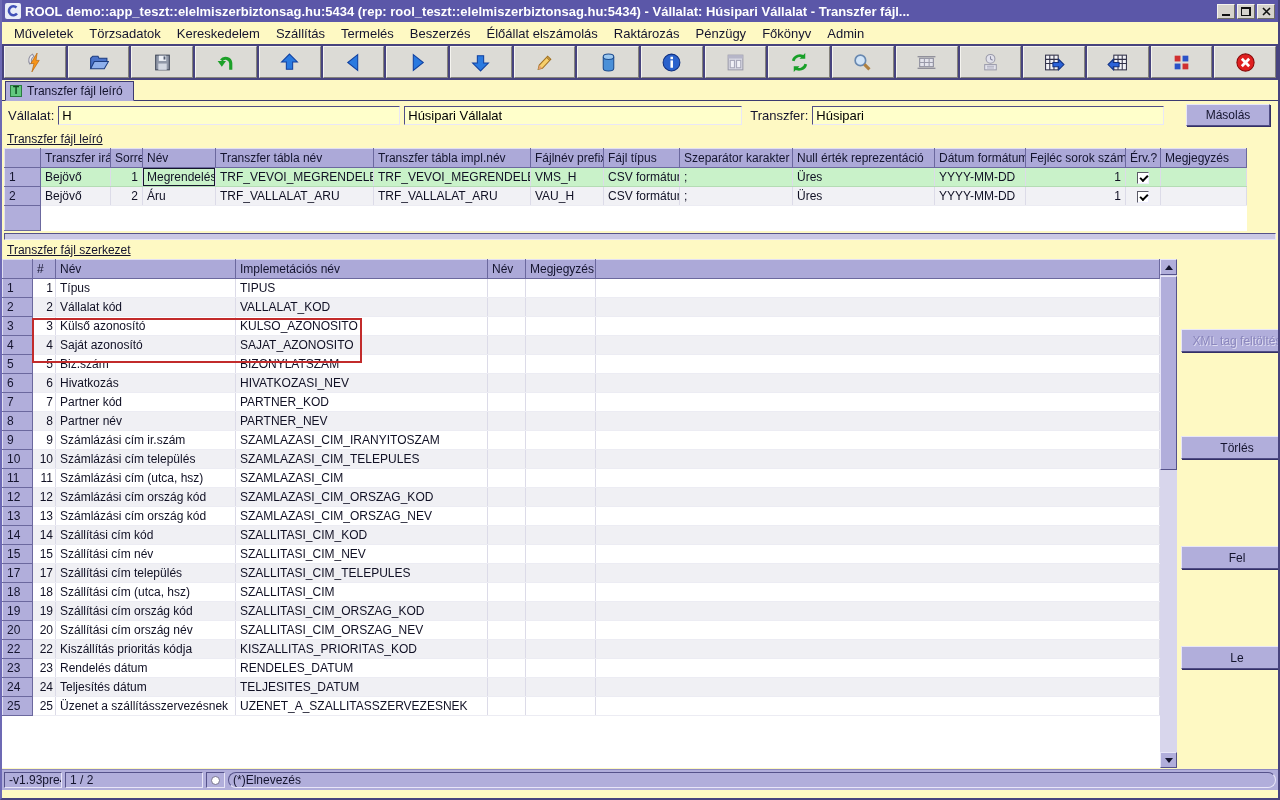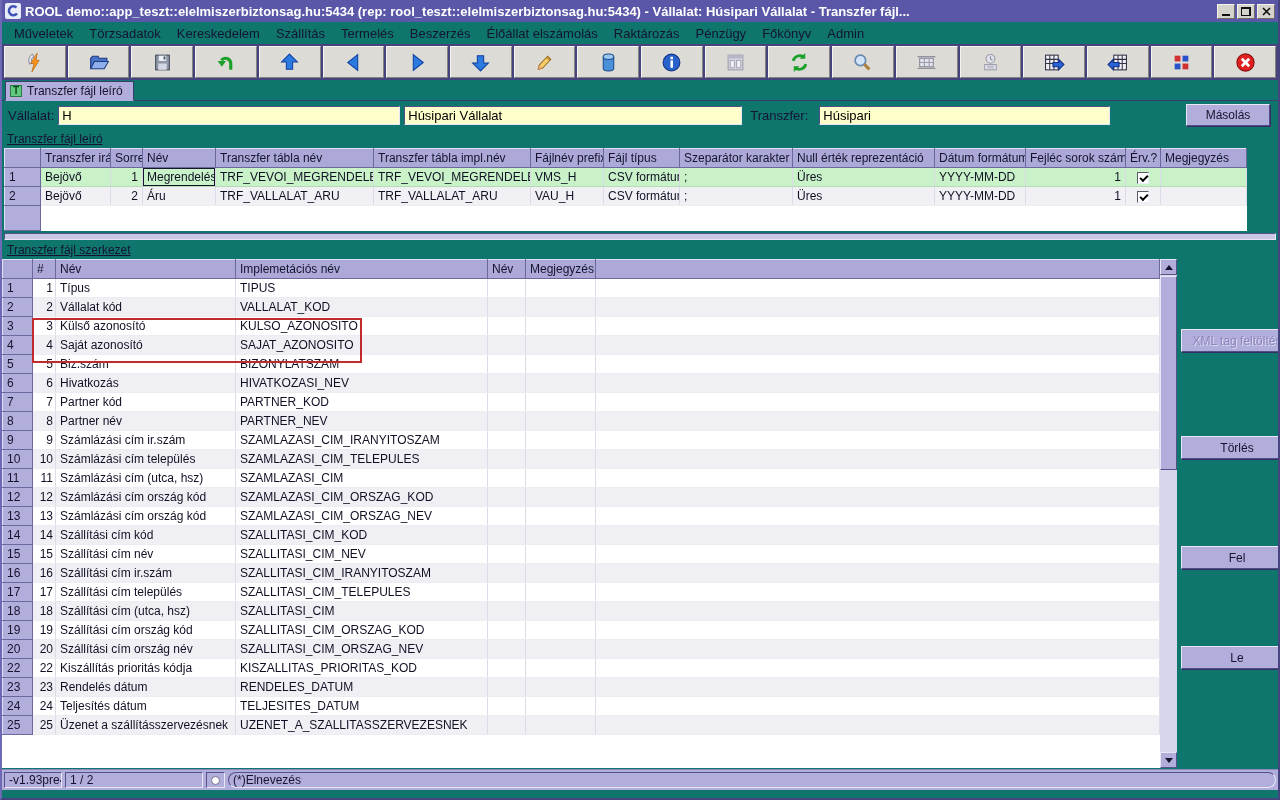--- a/index.html
+++ b/index.html
@@ -1,17 +1,17 @@
 <!DOCTYPE html>
 <html><head>
 <meta charset="utf-8">
 <style>
   * { margin:0; padding:0; box-sizing:border-box; }
   body { width:1280px; height:800px; overflow:hidden; font-family:"Liberation Sans", sans-serif; }
-  .screen { position:relative; width:1280px; height:800px; background:#0f766e; overflow:hidden;
+  .screen { position:relative; width:1280px; height:800px; background:#fef9c3; overflow:hidden;
             border-left:2px solid #6d69b4; border-right:2px solid #47437e; border-bottom:2px solid #47437e; }
 
   
   .titlebar { height:22px; background:#5b57a8; display:flex; align-items:center; gap:4px; padding:0 3px; }
   .titlebar .ttext { color:#ffffff; font-weight:bold; font-size:13px; white-space:nowrap; overflow:hidden; flex:1; }
   .winbtns { display:flex; gap:2px; }
   .winbtn { width:18px; height:15px; background:#d6d3cc; border:1px solid; border-color:#f4f2ec #6e6c64 #6e6c64 #f4f2ec;
             display:grid; place-items:center; cursor:default; }
   .glyph-min { width:8px; height:2px; background:#111; margin-top:7px; }
   .glyph-rest { position:relative; width:10px; height:9px; }
@@ -32,21 +32,21 @@
   .tabrow { height:21px; border-bottom:1px solid #3c3a70; display:flex; align-items:flex-end; padding-left:3px; }
   .tab { height:20px; margin-bottom:-1px; background:#b1aedb; border:1px solid #3c3a70; border-bottom:1px solid #b1aedb;
          display:flex; align-items:center; gap:5px; padding:0 10px 0 4px; font-size:12px; color:#14142e; }
   .tabicon { width:12px; height:12px; background:#63c97e; border:1px solid #2a7a40; color:#0c4a1e;
              font-size:10px; font-weight:bold; display:grid; place-items:center; line-height:1; }
 
   
   .fieldrow { height:28px; display:flex; align-items:center; gap:4px; padding:0 8px 0 6px; font-size:13px; color:#14142e; }
   .sunken-input { height:19px; background:#ffffcb; border:1px solid; border-color:#514e86 #e9e7f7 #e9e7f7 #514e86;
                   font-family:"Liberation Sans",sans-serif; font-size:13px; color:#000; padding:0 3px; }
-  .in1 { width:342px; } .in2 { width:338px; } .in3 { width:291px;margin-left:7px; }
+  .in1 { width:342px; } .in2 { width:338px; } .in3 { width:352px; }
   .btn { background:#b1aedb; border:1px solid; border-color:#e9e7f7 #514e86 #514e86 #e9e7f7;
          box-shadow:1px 1px 0 #332f66; font-family:"Liberation Sans",sans-serif; font-size:12px; color:#14142e; }
   .copybtn { width:84px; height:22px; margin-left:auto; }
 
   
   .seclabel { display:block; font-size:12px; color:#14142e; text-decoration:underline; margin:3px 0 2px 5px; white-space:nowrap; }
   table { border-collapse:collapse; table-layout:fixed; font-size:12px; color:#101024; }
   th, td { overflow:hidden; white-space:nowrap; height:19px; padding:0 4px; text-align:left; font-weight:normal; }
   thead th { background:#aca9d8; border:1px solid; border-color:#e2e0f2 #6b689e #6b689e #e2e0f2; color:#14142e; }
   tbody th { background:#b1aedb; border:1px solid; border-color:#e2e0f2 #6b689e #6b689e #e2e0f2; color:#14142e; }
@@ -535,29 +535,20 @@
             <tr>
               <th>15</th>
               <td>15</td>
               <td>Szállítási cím név</td>
               <td>SZALLITASI_CIM_NEV</td>
               <td></td>
               <td></td>
               <td></td>
             </tr>
             <tr>
-              <th>16</th>
-              <td>16</td>
-              <td>Szállítási cím ir.szám</td>
-              <td>SZALLITASI_CIM_IRANYITOSZAM</td>
-              <td></td>
-              <td></td>
-              <td></td>
-            </tr>
-            <tr>
               <th>17</th>
               <td>17</td>
               <td>Szállítási cím település</td>
               <td>SZALLITASI_CIM_TELEPULES</td>
               <td></td>
               <td></td>
               <td></td>
             </tr>
             <tr>
               <th>18</th>

